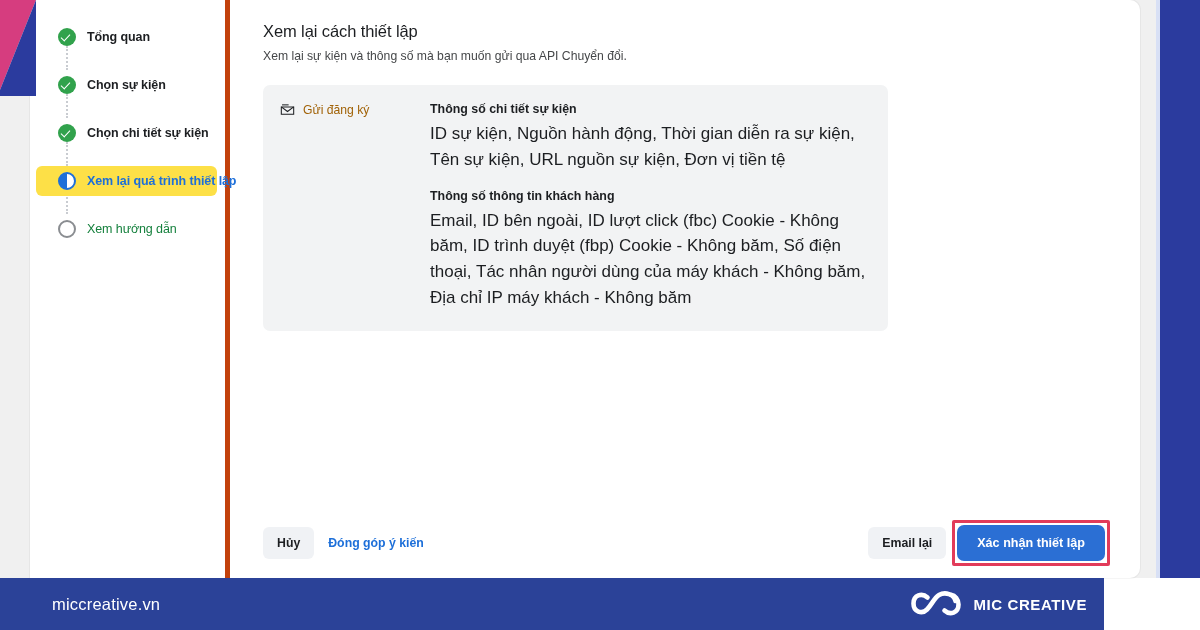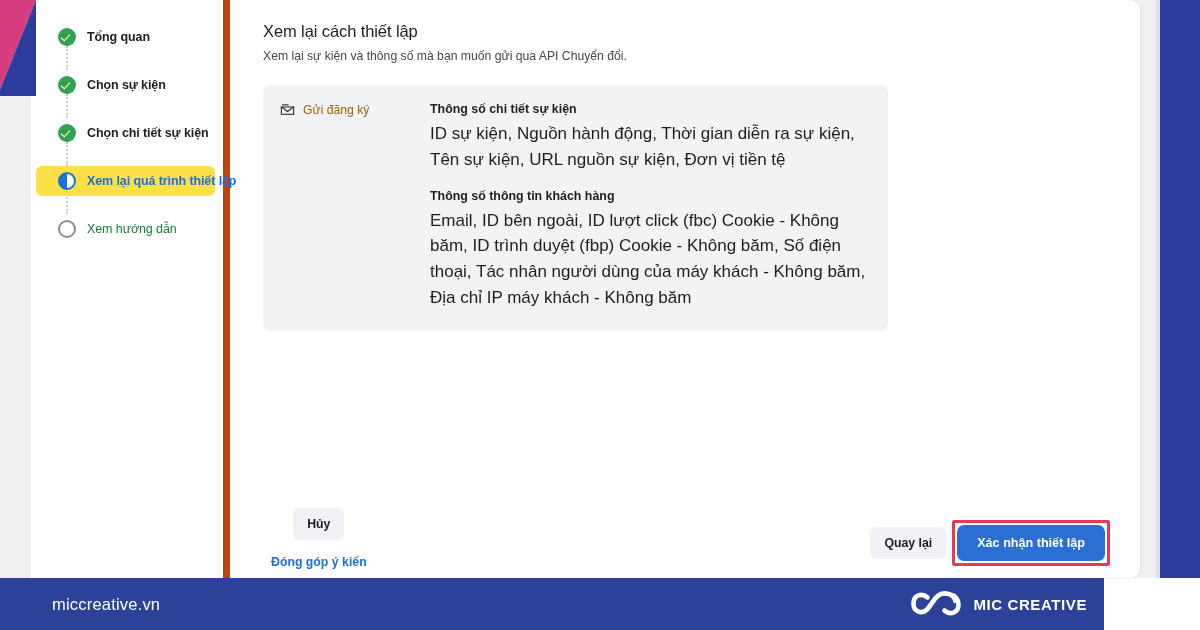--- a/index.html
+++ b/index.html
@@ -76,21 +76,21 @@
     box-shadow: 0 0 0 1px rgba(0,0,0,0.04);
     overflow: hidden;
     display: flex;
   }
 
   
   #stepper-sidebar {
     width: 200px;
     min-width: 200px;
     height: 100%;
-    border-right: 7px solid #c2410c;
+    border-right: 5px solid #c2410c;
     padding: 22px 0 0 0;
     box-sizing: border-box;
     position: relative;
     background: #ffffff;
   }
   .step-row {
     display: flex;
     align-items: center;
     height: 30px;
     padding-left: 28px;
@@ -222,21 +222,21 @@
   }
 
   
   #action-bar {
     margin-top: auto;
     height: 58px;
     display: flex;
     align-items: center;
     padding-bottom: 6px;
   }
-  #action-left { display: flex; align-items: center; gap: 6px; flex-direction: column; }
+  #action-left { display: flex; align-items: center; gap: 6px; }
   #action-right {
     margin-left: auto;
     display: flex;
     align-items: center;
     gap: 6px;
     position: relative;
   }
   .btn {
     font-family: "Liberation Sans", sans-serif;
     font-size: 12.3px;
@@ -378,21 +378,21 @@
 
       </div>
     </div>
 
     <div id="action-bar">
       <div id="action-left">
         <button class="btn btn-secondary">Hủy</button>
         <button class="btn btn-link">Đóng góp ý kiến</button>
       </div>
       <div id="action-right">
-        <button class="btn btn-secondary">Quay lại</button>
+        <button class="btn btn-secondary">Email lại</button>
         <div id="confirm-wrap">
           <div id="confirm-highlight"></div>
           <button class="btn btn-primary">Xác nhận thiết lập</button>
         </div>
       </div>
     </div>
 
   </section>
 </div>
 

